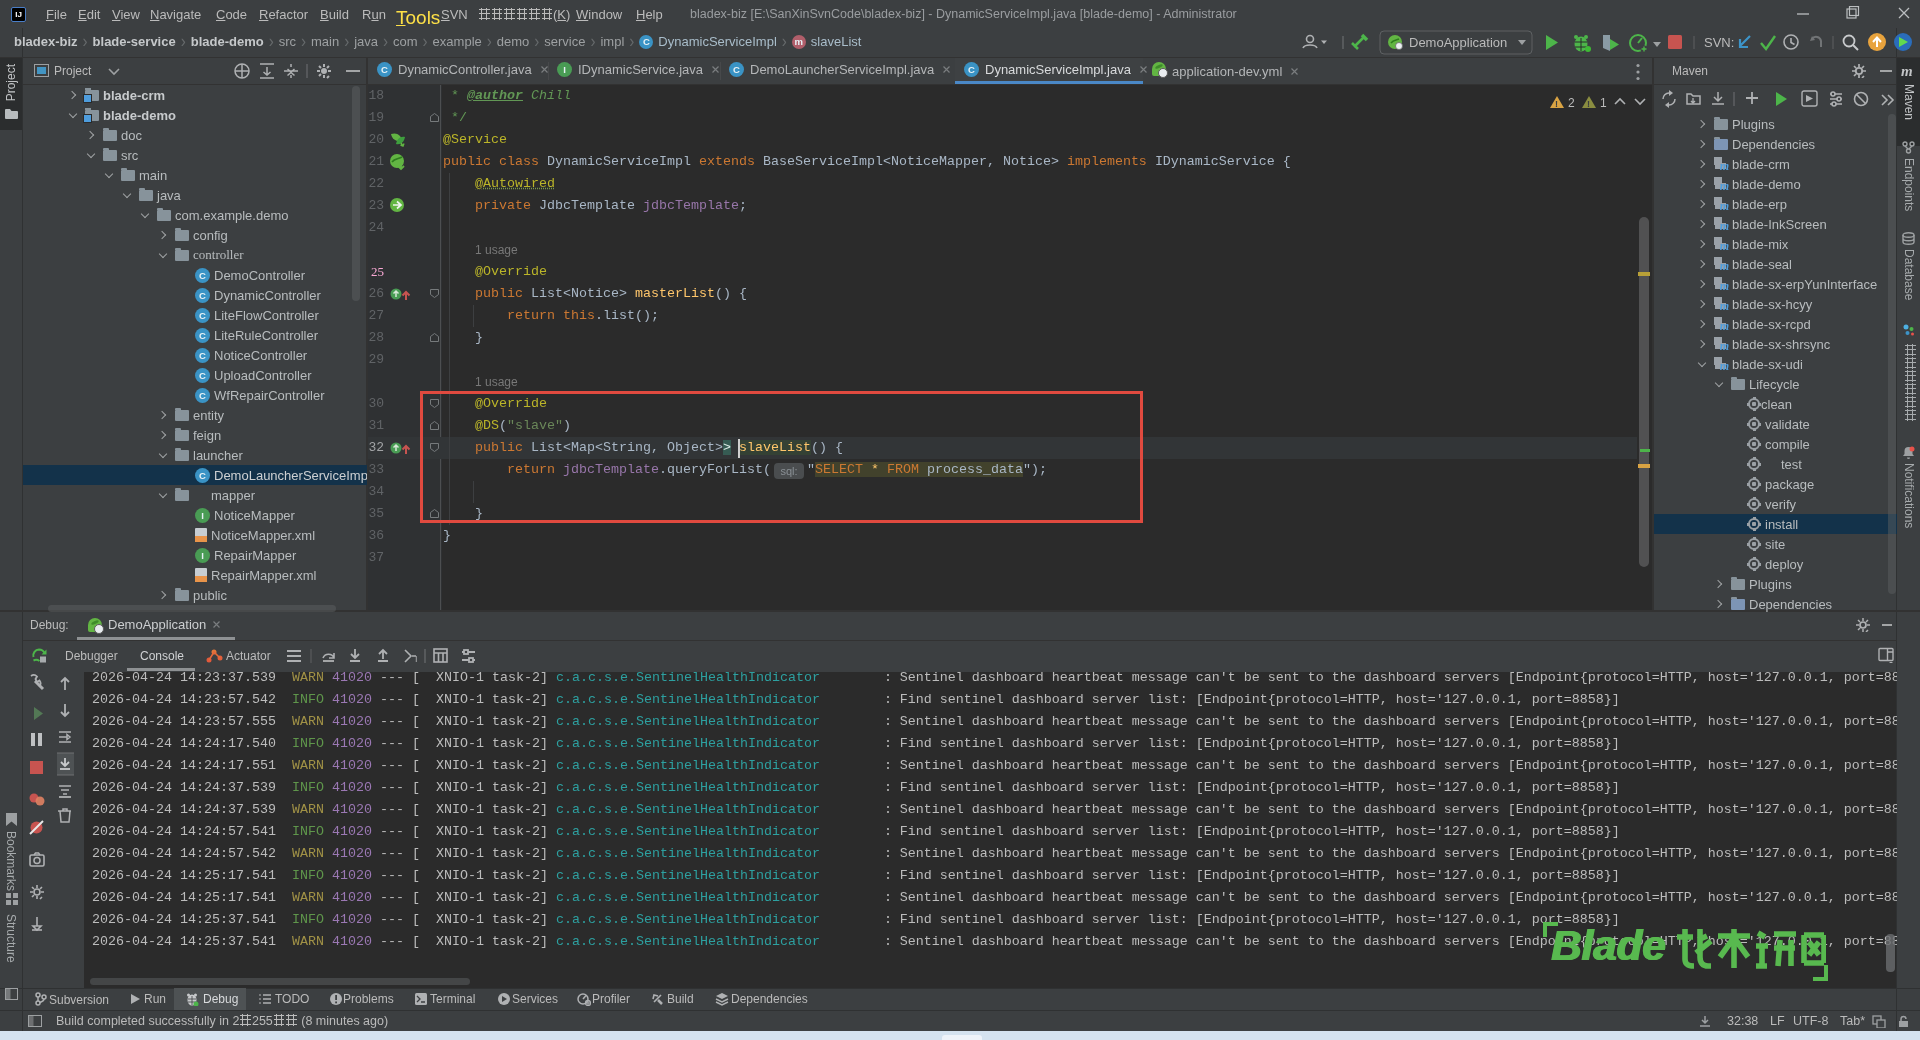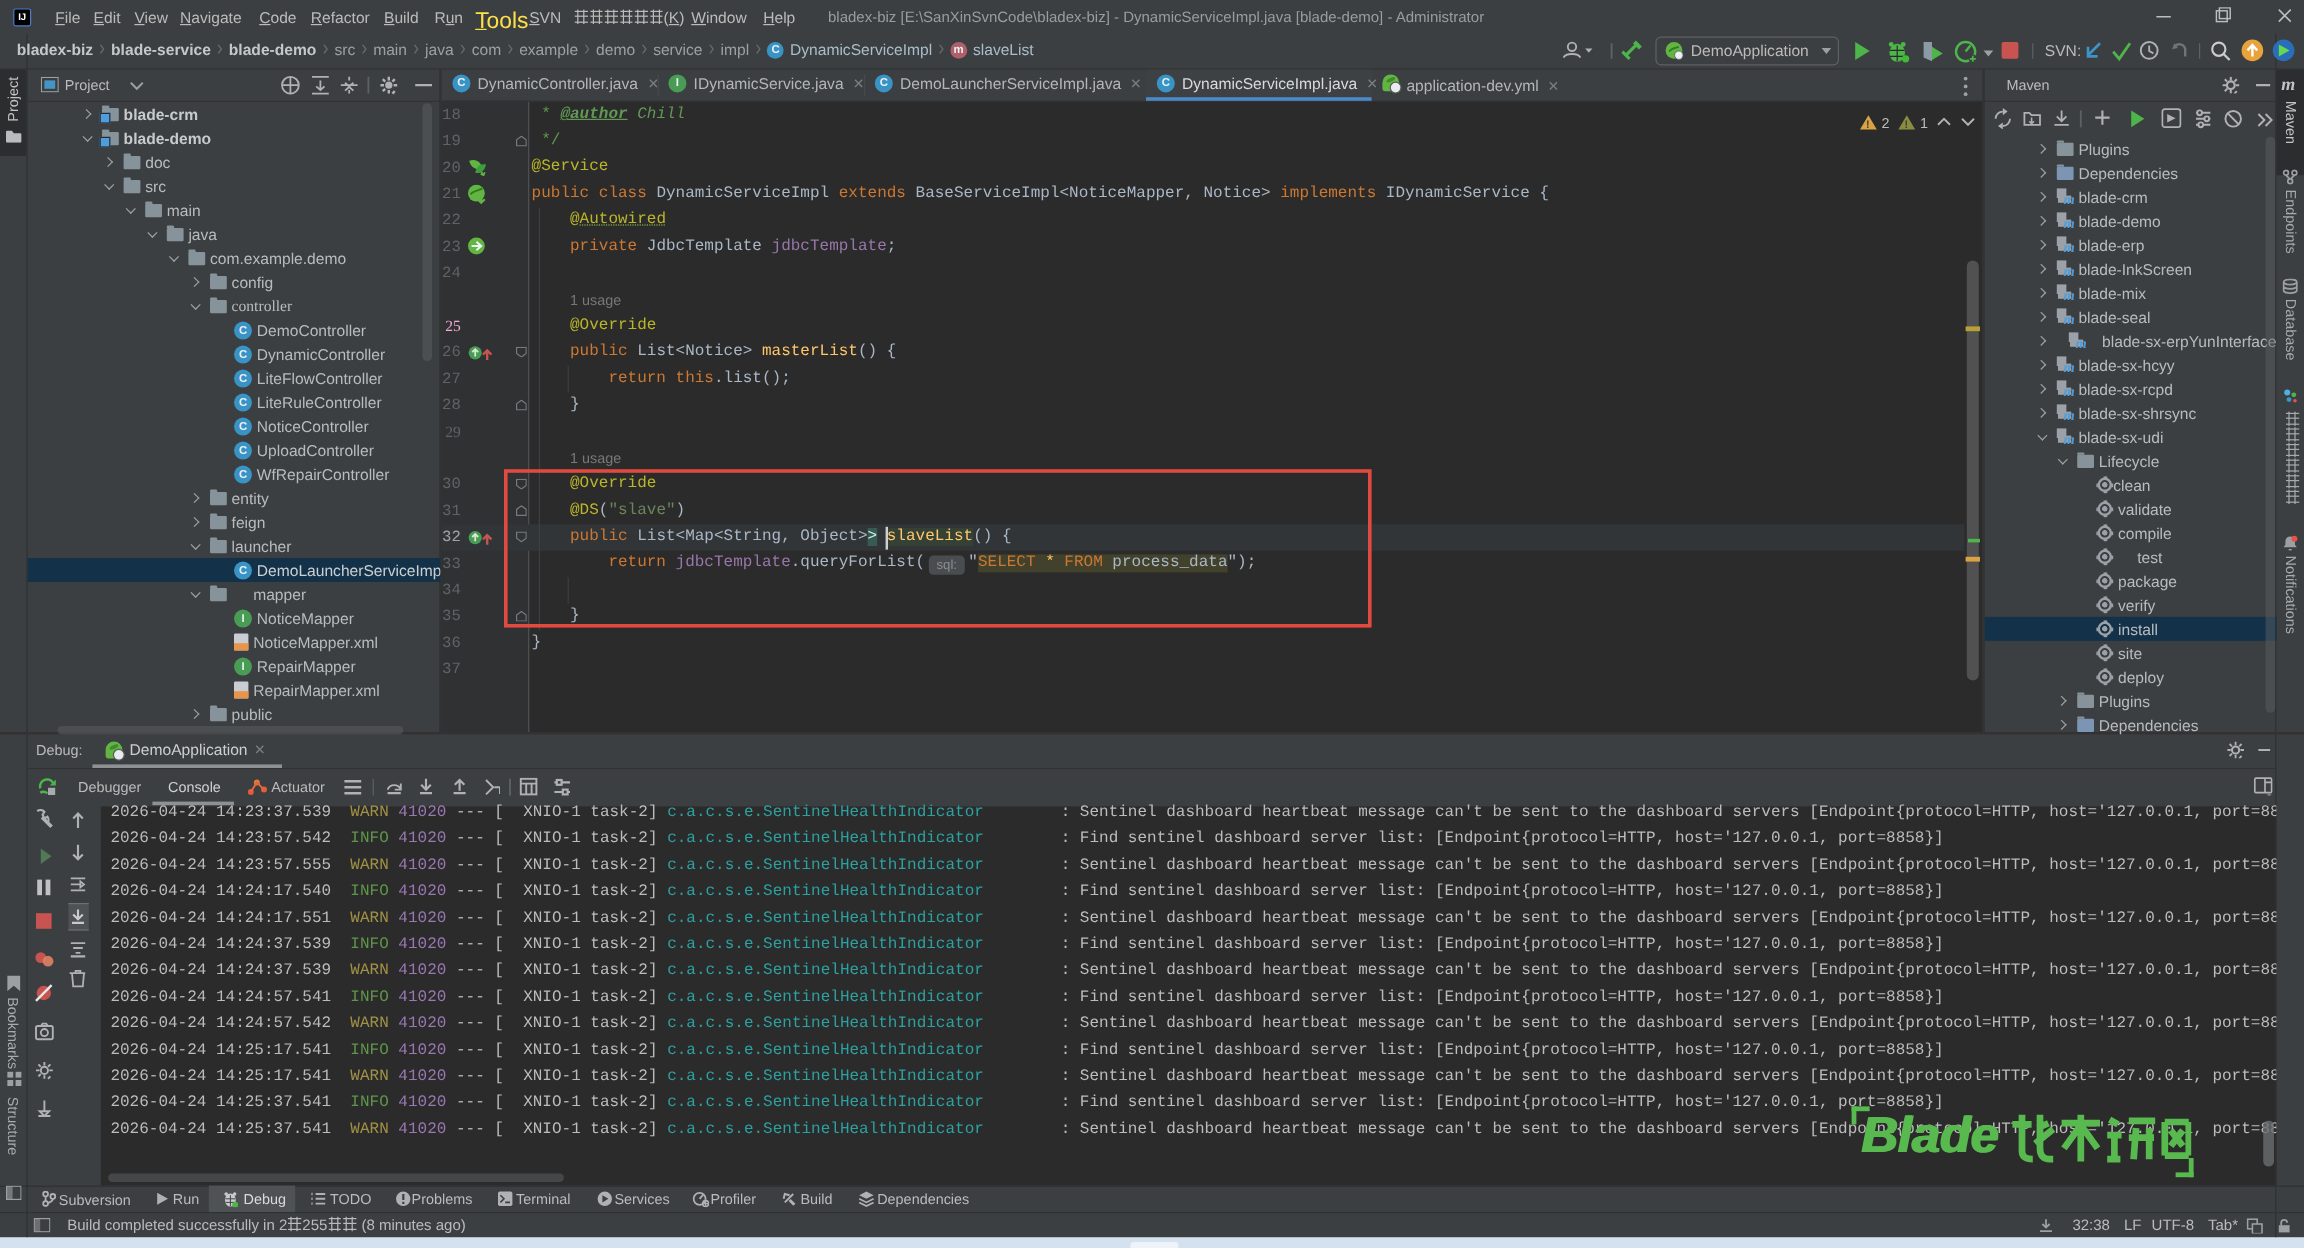--- a/index.html
+++ b/index.html
@@ -488,21 +488,21 @@
 <div style="left:352px;top:107px;width:32px;height:22px;color:#606366;font-family:'Liberation Mono',monospace;font-size:13px;line-height:22px;text-align:right">19</div>
 <div style="left:352px;top:129px;width:32px;height:22px;color:#606366;font-family:'Liberation Mono',monospace;font-size:13px;line-height:22px;text-align:right">20</div>
 <div style="left:352px;top:151px;width:32px;height:22px;color:#606366;font-family:'Liberation Mono',monospace;font-size:13px;line-height:22px;text-align:right">21</div>
 <div style="left:352px;top:173px;width:32px;height:22px;color:#606366;font-family:'Liberation Mono',monospace;font-size:13px;line-height:22px;text-align:right">22</div>
 <div style="left:352px;top:195px;width:32px;height:22px;color:#606366;font-family:'Liberation Mono',monospace;font-size:13px;line-height:22px;text-align:right">23</div>
 <div style="left:352px;top:217px;width:32px;height:22px;color:#606366;font-family:'Liberation Mono',monospace;font-size:13px;line-height:22px;text-align:right">24</div>
 <div style="left:352px;top:261px;width:32px;height:22px;color:#f9a8d4;font-family:Liberation Serif, serif;font-size:13px;line-height:22px;text-align:right">25</div>
 <div style="left:352px;top:283px;width:32px;height:22px;color:#606366;font-family:'Liberation Mono',monospace;font-size:13px;line-height:22px;text-align:right">26</div>
 <div style="left:352px;top:305px;width:32px;height:22px;color:#606366;font-family:'Liberation Mono',monospace;font-size:13px;line-height:22px;text-align:right">27</div>
 <div style="left:352px;top:327px;width:32px;height:22px;color:#606366;font-family:'Liberation Mono',monospace;font-size:13px;line-height:22px;text-align:right">28</div>
-<div style="left:352px;top:349px;width:32px;height:22px;color:#606366;font-family:Liberation Serif, serif;font-size:13px;line-height:22px;text-align:right">29</div>
+<div style="left:352px;top:349px;width:32px;height:22px;color:#606366;font-family:Liberation Mono, monospace;font-size:13px;line-height:22px;text-align:right">29</div>
 <div style="left:352px;top:393px;width:32px;height:22px;color:#606366;font-family:'Liberation Mono',monospace;font-size:13px;line-height:22px;text-align:right">30</div>
 <div style="left:352px;top:415px;width:32px;height:22px;color:#606366;font-family:'Liberation Mono',monospace;font-size:13px;line-height:22px;text-align:right">31</div>
 <div style="left:352px;top:437px;width:32px;height:22px;color:#a1a3a5;font-family:'Liberation Mono',monospace;font-size:13px;line-height:22px;text-align:right">32</div>
 <div style="left:352px;top:459px;width:32px;height:22px;color:#606366;font-family:'Liberation Mono',monospace;font-size:13px;line-height:22px;text-align:right">33</div>
 <div style="left:352px;top:481px;width:32px;height:22px;color:#606366;font-family:'Liberation Mono',monospace;font-size:13px;line-height:22px;text-align:right">34</div>
 <div style="left:352px;top:503px;width:32px;height:22px;color:#606366;font-family:'Liberation Mono',monospace;font-size:13px;line-height:22px;text-align:right">35</div>
 <div style="left:352px;top:525px;width:32px;height:22px;color:#606366;font-family:'Liberation Mono',monospace;font-size:13px;line-height:22px;text-align:right">36</div>
 <div style="left:352px;top:547px;width:32px;height:22px;color:#606366;font-family:'Liberation Mono',monospace;font-size:13px;line-height:22px;text-align:right">37</div>
 <svg style="position:absolute;left:430px;top:113px" width="9" height="9" viewBox="0 0 9 9">
       <path d="M4.5 0.5L8.5 3.5V8.5H0.5V3.5Z" fill="none" stroke="#767a7c" stroke-width="1"></path>
@@ -652,21 +652,21 @@
 <div class="trow" style="left:1654px;top:234px;width:248px;height:20px;">
       <span class="arr e" style="margin-left:43px"></span>
       <span class="imvn" style=""></span>
       <span style="margin-left:4px">blade-mix</span>
     </div>
 <div class="trow" style="left:1654px;top:254px;width:243px;height:20px;">
       <span class="arr e" style="margin-left:43px"></span>
       <span class="imvn" style=""></span>
       <span style="margin-left:4px">blade-seal</span>
     </div>
-<div class="trow" style="left:1654px;top:274px;width:243px;height:20px;justify-content:space-between;">
+<div class="trow" style="left:1654px;top:274px;width:243px;height:20px;">
       <span class="arr e" style="margin-left:43px"></span>
       <span class="imvn" style=""></span>
       <span style="margin-left:4px">blade-sx-erpYunInterface</span>
     </div>
 <div class="trow" style="left:1654px;top:294px;width:243px;height:20px;">
       <span class="arr e" style="margin-left:43px"></span>
       <span class="imvn" style=""></span>
       <span style="margin-left:4px">blade-sx-hcyy</span>
     </div>
 <div class="trow" style="left:1654px;top:314px;width:243px;height:20px;">

